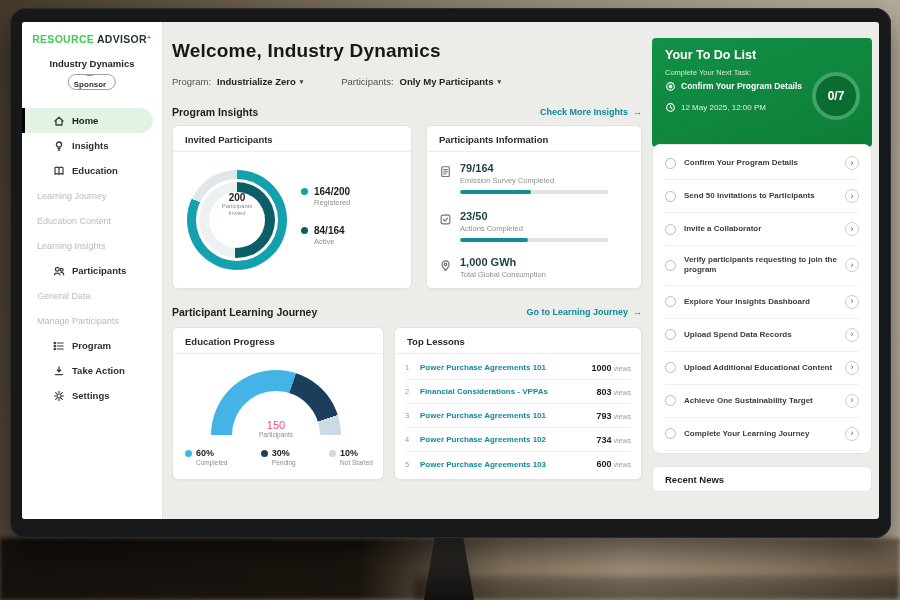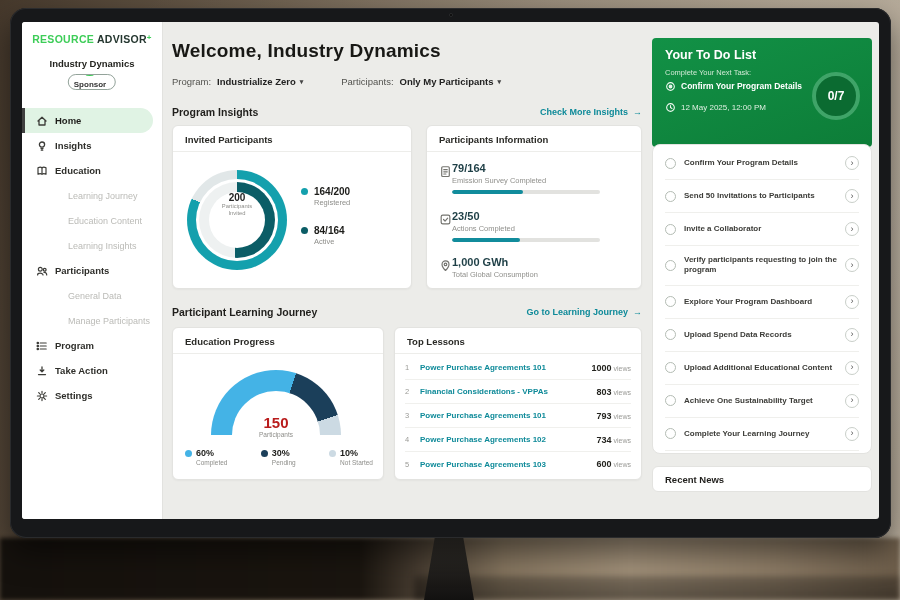--- a/index.html
+++ b/index.html
@@ -30,25 +30,25 @@
   
   .sidebar { position:absolute; left:0; top:0; bottom:0; width:141px; background:#fff; border-right:1px solid #e2e2df; }
   .logo { position:absolute; top:11px; left:0; right:0; text-align:center; font-size:10.5px; font-weight:bold; letter-spacing:.3px; }
   .brand-g { color:#3dcd58; } .brand-d { color:#24362f; } .brand-p { color:#3dcd58; font-size:8px; vertical-align:top; }
   .org { position:absolute; top:36px; left:0; right:0; text-align:center; font-size:9.5px; font-weight:bold; color:#24241f; }
   .sponsor { position:absolute; top:52px; left:50%; transform:translateX(-50%);
     height:16px; padding:0 9px 0 5px; border:1px solid #93a39a; border-radius:9px;
     display:flex; align-items:center; gap:4px; font-size:8px; font-weight:bold; color:#333; background:#fff; cursor:pointer;flex-direction:column; }
   .sponsor-dot { width:8px; height:8px; border-radius:50%; background:#3dcd58; }
   .nav { position:absolute; top:86px; left:0; right:0; }
-  .side-item { height:25px; display:flex; align-items:center; gap:7px; padding-left:14px;
+  .side-item { height:25px; display:flex; align-items:center; gap:7px; padding-left:31px;
     font-size:9.5px; font-weight:bold; color:#2e2e2a; cursor:pointer; }
   .side-item .nic { width:12px; height:12px; flex:0 0 12px; color:#3c3c38; display:flex; }
-  .side-item.sub { padding-left:46px; color:#bbbbb7; font-weight:normal; font-size:9px; }
-  .side-item.active { background:#e0f3e4; border-left:3px solid #404040; padding-left:11px;
+  .side-item.sub { padding-left:15px; color:#bbbbb7; font-weight:normal; font-size:9px; }
+  .side-item.active { background:#e0f3e4; border-left:3px solid #000000; padding-left:28px;
     border-radius:0 13px 13px 0; margin-right:9px; color:#1d1d1a; }
 
   
   .welcome { position:absolute; left:150px; top:18px; font-size:19px; font-weight:bold; color:#181815; letter-spacing:.2px; }
   .filters { position:absolute; left:150px; top:54px; display:flex; align-items:center; gap:6px; font-size:9.5px; color:#53534f; }
   .fvalue { font-weight:bold; color:#222; display:flex; align-items:center; gap:4px; cursor:pointer; }
   .chev { font-size:7px; color:#444; }
   .fspace { width:26px; }
   .sec-head { position:absolute; left:150px; width:470px; display:flex; justify-content:space-between; align-items:center; }
   #sec1 { top:84px; } #sec2 { top:284px; }
@@ -71,34 +71,34 @@
     display:flex; flex-direction:column; align-items:center; text-align:center; }
   .dval { font-size:10px; font-weight:bold; color:#222; }
   .dlab { font-size:5.8px; color:#8e8e8a; width:40px; line-height:1.25; }
   .ileg { position:absolute; left:128px; top:60px; display:flex; flex-direction:column; gap:18px; }
   .leg-item { display:flex; gap:6px; align-items:flex-start; }
   .dot { width:7px; height:7px; border-radius:50%; margin-top:2px; flex:0 0 7px; }
   .lval { font-size:10px; font-weight:bold; color:#1d1d1a; }
   .llab { font-size:7.5px; color:#8e8e8a; margin-top:1px; }
 
   
-  .stat { position:absolute; left:12px; right:12px; display:flex; }
+  .stat { position:absolute; left:12px; right:12px; display:flex; gap:8px; }
   #stat0 { top:36px; } #stat1 { top:84px; } #stat2 { top:130px; }
   .sic { width:13px; height:13px; flex:0 0 13px; color:#74746f; margin-top:2px; }
   .sval { font-size:11px; font-weight:bold; color:#1e3f46; }
   .slab { font-size:7.5px; color:#90908c; margin:2px 0 5px; }
   .pbar { width:148px; height:4px; background:#e2e2df; border-radius:2px; position:relative; overflow:hidden; }
   .pfill { position:absolute; left:0; top:0; bottom:0; background:#118c9c; border-radius:2px; }
 
   
   .gauge { position:absolute; left:38px; top:42px; width:130px; height:65px; }
   .g-arc { position:absolute; inset:0; border-radius:130px 130px 0 0; }
   .g-hole { position:absolute; left:21px; right:21px; top:21px; bottom:-1px; background:#fff; border-radius:110px 110px 0 0; }
   .g-center { position:absolute; left:0; right:0; bottom:-3px; text-align:center; }
-  .gval { font-size:15px; font-weight:bold; color:#b91c1c; }
+  .gval { font-size:11px; font-weight:normal; color:#ec4899; }
   .glab { font-size:6.5px; color:#8e8e8a; }
   .gleg { position:absolute; left:12px; right:10px; top:120px; display:flex; justify-content:space-between; }
   .gitem { display:flex; gap:4px; align-items:flex-start; }
   .gv { font-size:9px; font-weight:bold; color:#1d1d1a; }
   .gl { font-size:6.5px; color:#8e8e8a; margin-top:1px; }
 
   
   .lesson-list { position:absolute; left:10px; right:10px; top:28px; }
   .lrow { display:flex; align-items:center; height:24px; border-bottom:1px solid #f0f0ed; gap:7px; }
   .lrow:last-child { border-bottom:none; }
@@ -457,21 +457,21 @@
       </div>
       <div class="trow">
         <span class="cb"></span>
         <span class="tlabel">Verify participants requesting to join the program</span>
         <span class="chevb">
             <span>›</span>
           </span>
       </div>
       <div class="trow">
         <span class="cb"></span>
-        <span class="tlabel">Explore Your Program Dashboard</span>
+        <span class="tlabel">Explore Your Insights Dashboard</span>
         <span class="chevb">
             <span>›</span>
           </span>
       </div>
       <div class="trow">
         <span class="cb"></span>
         <span class="tlabel">Upload Spend Data Records</span>
         <span class="chevb">
             <span>›</span>
           </span>

